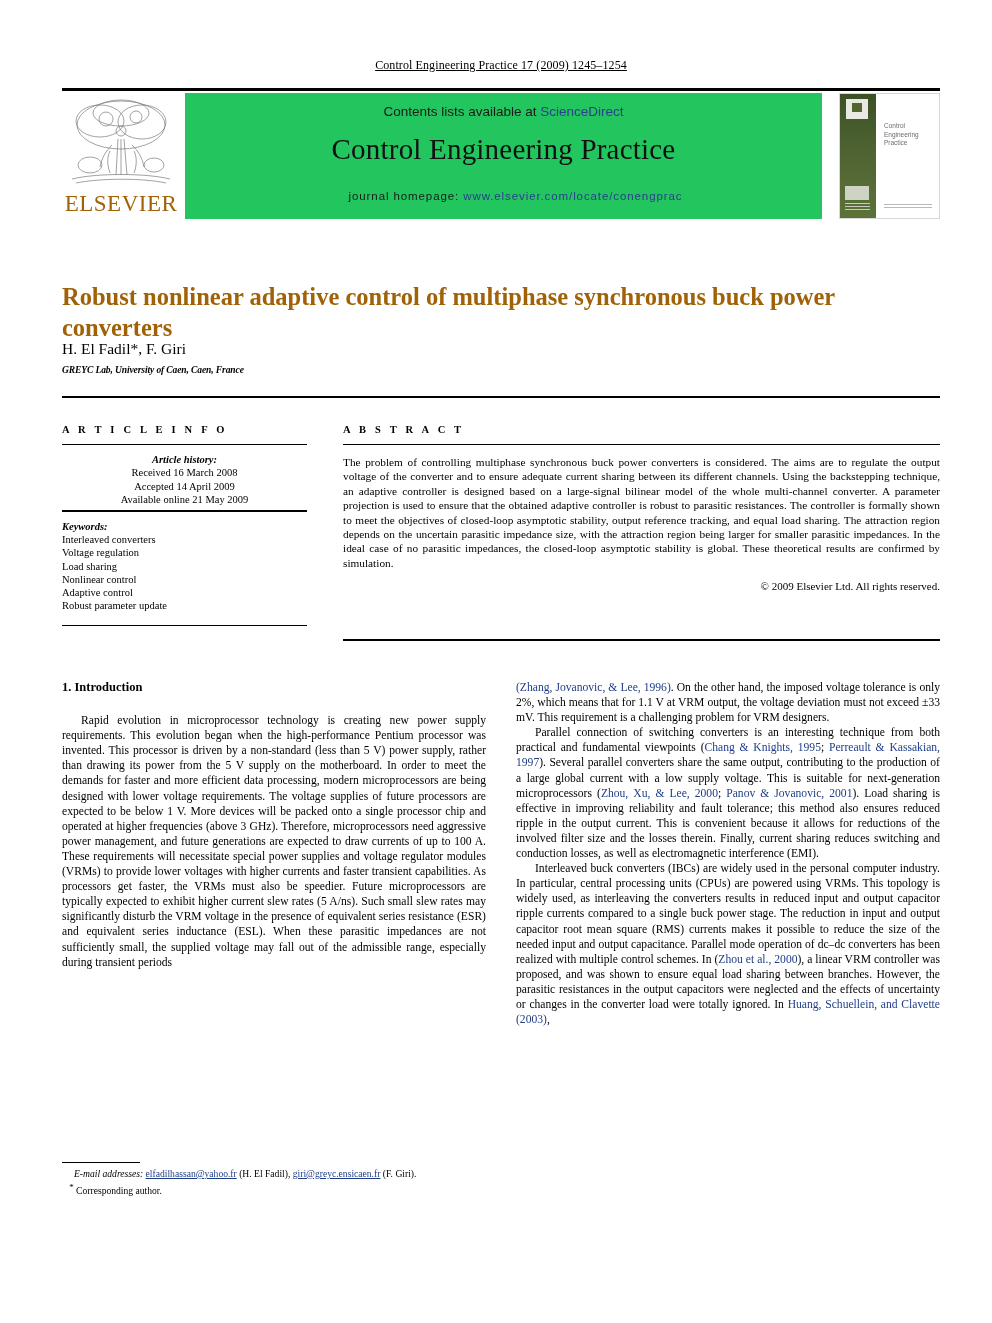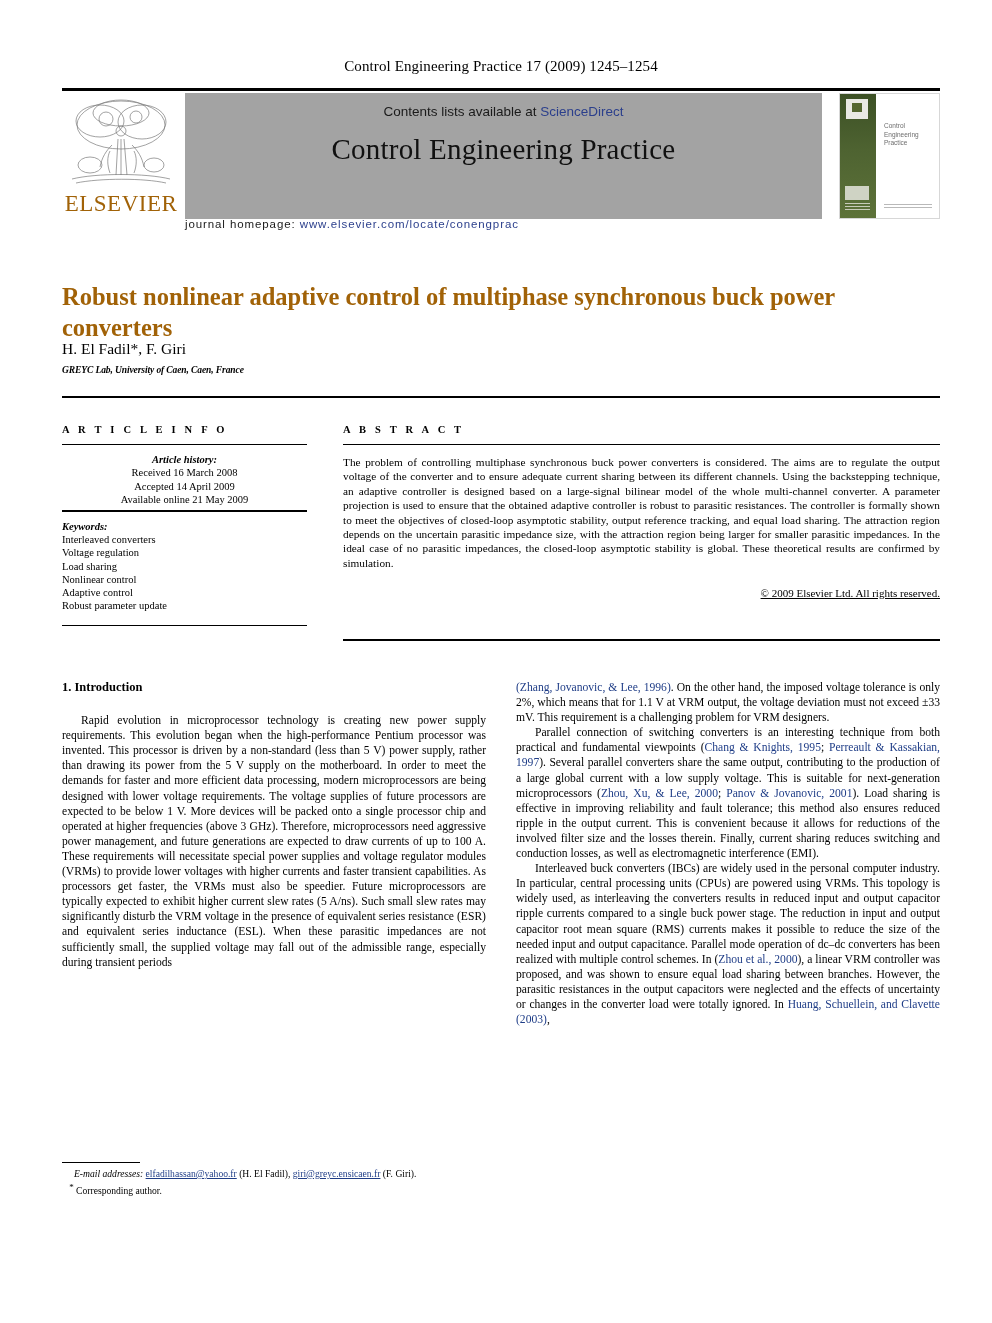--- a/index.html
+++ b/index.html
@@ -20,22 +20,23 @@
     width: 992px;
     height: 1323px;
   }
 
   
   .running-head {
     position: absolute;
     left: 62px; top: 58px;
     width: 878px;
     text-align: center;
-    font-size: 15px;
+    font-size: 12px;
     letter-spacing: 0.1px;
+    text-decoration: underline;
   }
 
   
   .masthead-rule {
     position: absolute;
     left: 62px; top: 88px;
     width: 878px;
     height: 3px;
     background: #000;
   }
@@ -62,21 +63,21 @@
     letter-spacing: 0.5px;
     color: #a16207;
     font-weight: 400;
   }
 
   .masthead-center {
     position: absolute;
     left: 123px; top: 0;
     width: 637px;
     height: 126px;
-    background: #a3a3a3;
+    background: #22c55e;
   }
   .contents-line {
     position: absolute;
     left: 0; top: 11px;
     width: 100%;
     text-align: center;
     font-family: "Liberation Sans", sans-serif;
     font-size: 13.5px;
     color: #1a1a1a;
   }
@@ -90,27 +91,27 @@
     left: 0; top: 40px;
     width: 100%;
     text-align: center;
     font-family: "Liberation Serif", serif;
     font-size: 29px;
     color: #111;
     letter-spacing: 0.2px;
   }
   .homepage-line {
     position: absolute;
-    left: 0; top: 97px;
-    width: 100%;
+    left: 12px; top: 97px;
+    width: 100%;
+    text-align: center;
     font-family: "Liberation Sans", sans-serif;
     font-size: 11.5px;
     letter-spacing: 0.9px;
     color: #1a1a1a;
-    margin-top: 28px;
   }
   .homepage-url { color: #2b3f8c; text-decoration: none; }
 
   .cover-thumb {
     position: absolute;
     left: 777px; top: 0;
     width: 101px;
     height: 126px;
     background: #ffffff;
     border: 1px solid #d7d7d7;
@@ -237,24 +238,23 @@
     background: #000;
   }
   .abstract-text {
     margin-top: 10px;
     font-size: 11.3px;
     line-height: 14.4px;
     text-align: justify;
     color: #000;
   }
   .copyright {
-    margin-top: 17px;
+    margin-top: 10px;
     text-align: right;
     font-size: 11px;
-    text-decoration: underline;
   }
   .rule-bottom-abs {
     position: absolute;
     left: 343px; top: 639px;
     width: 597px; height: 2px;
     background: #000;
   }
 
   
   .body-col {

